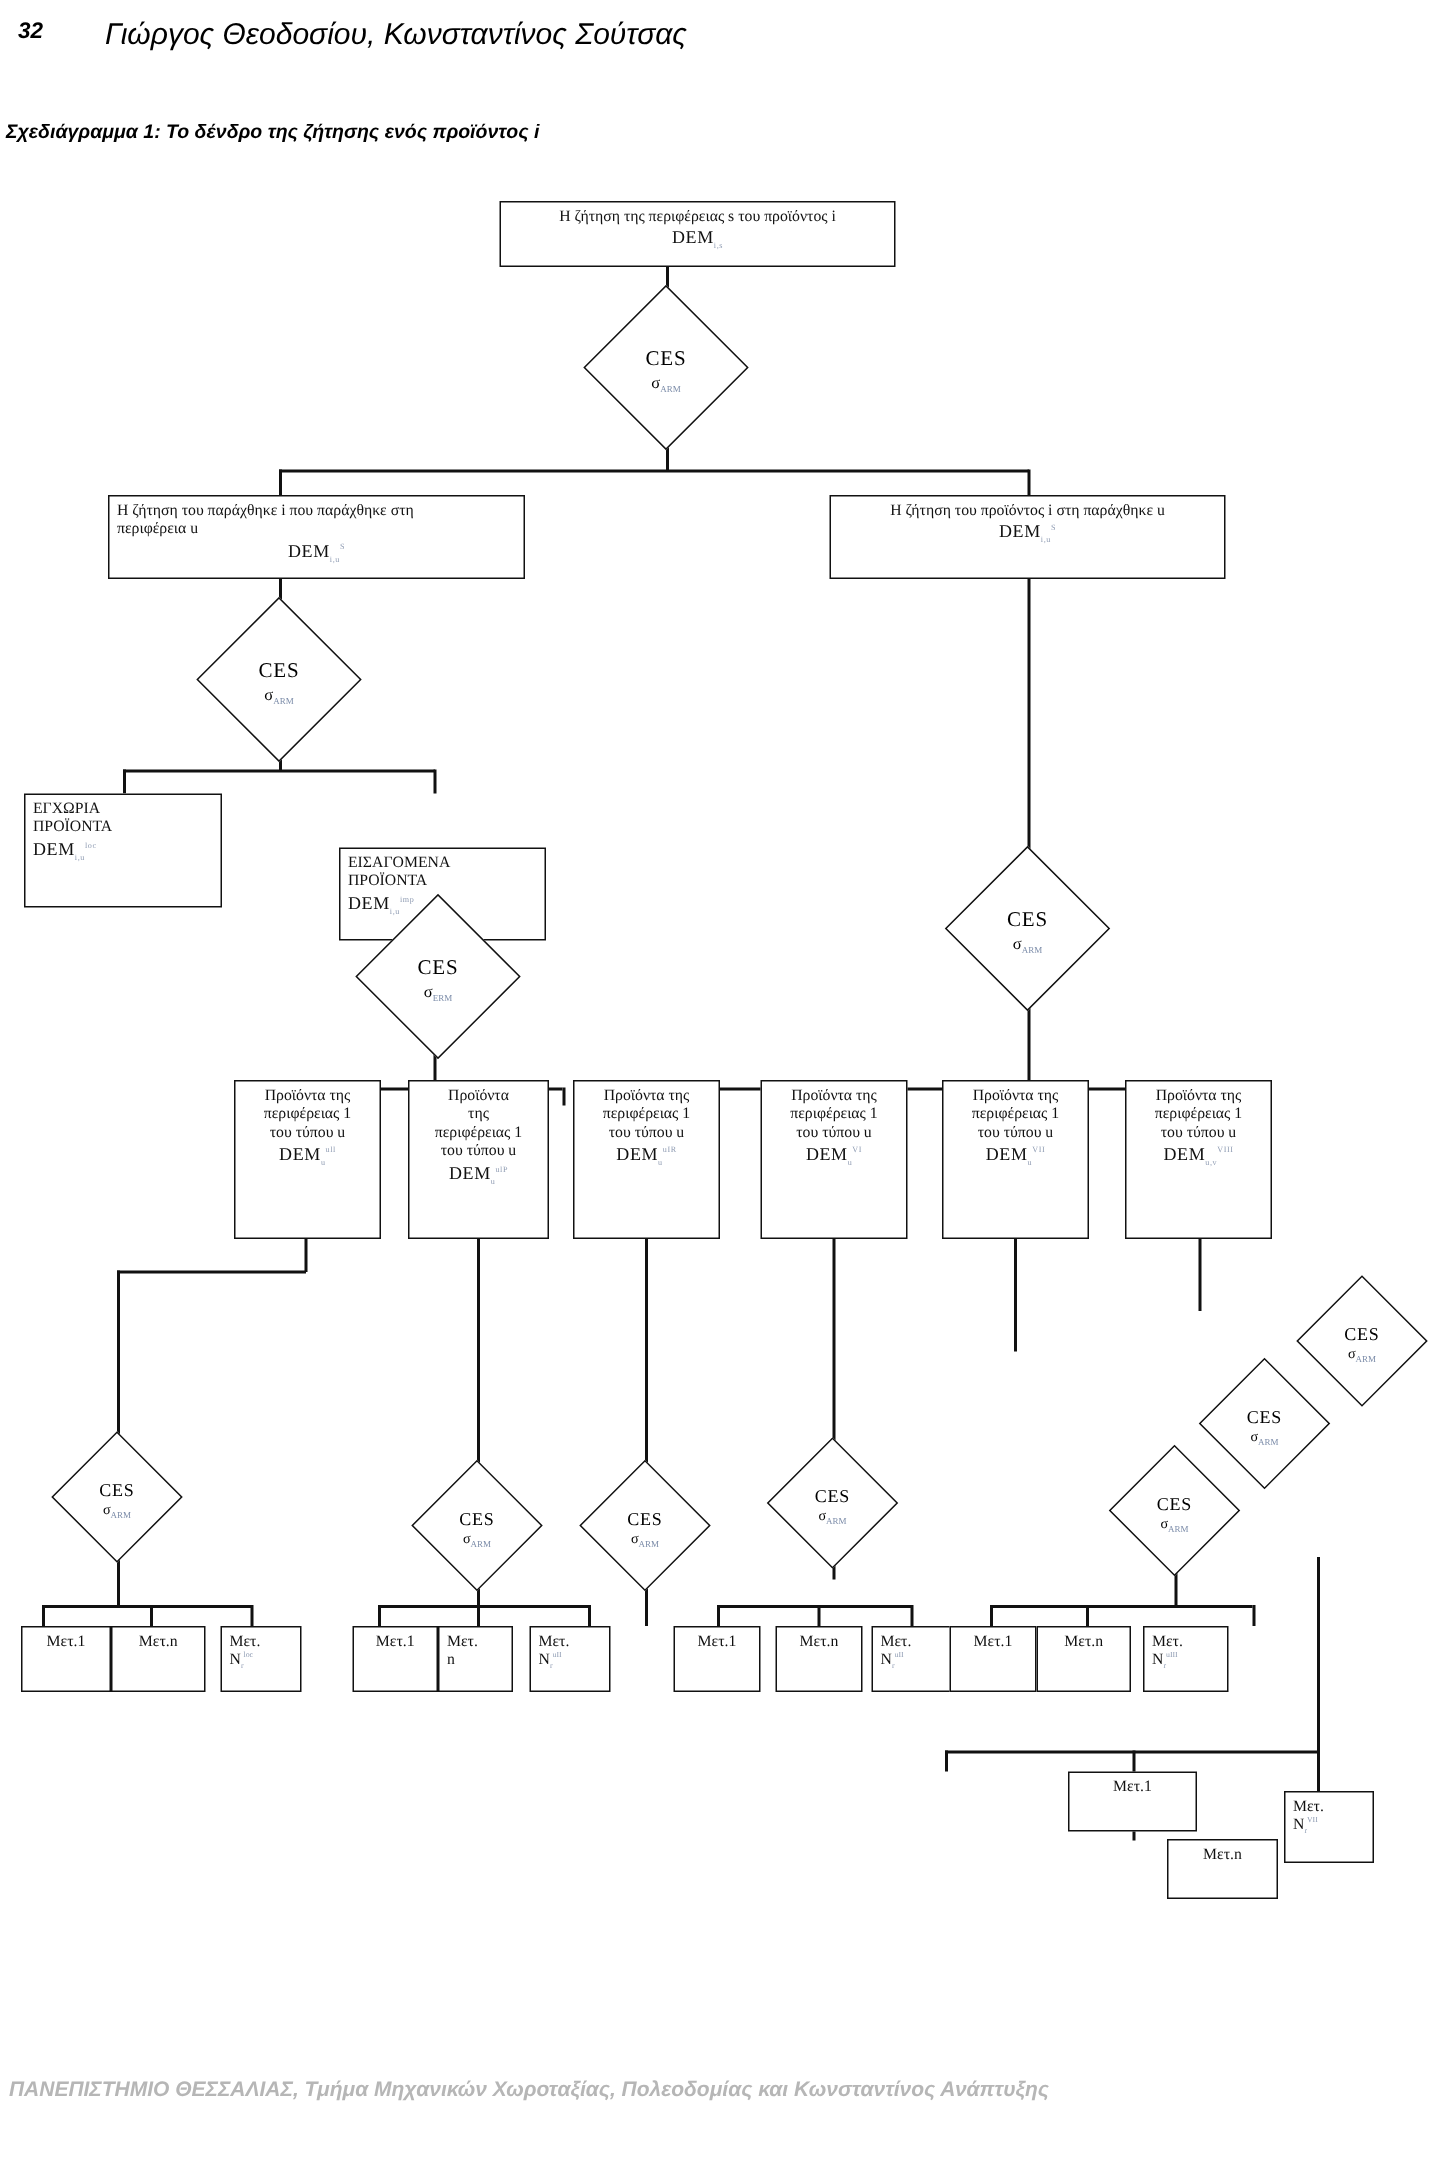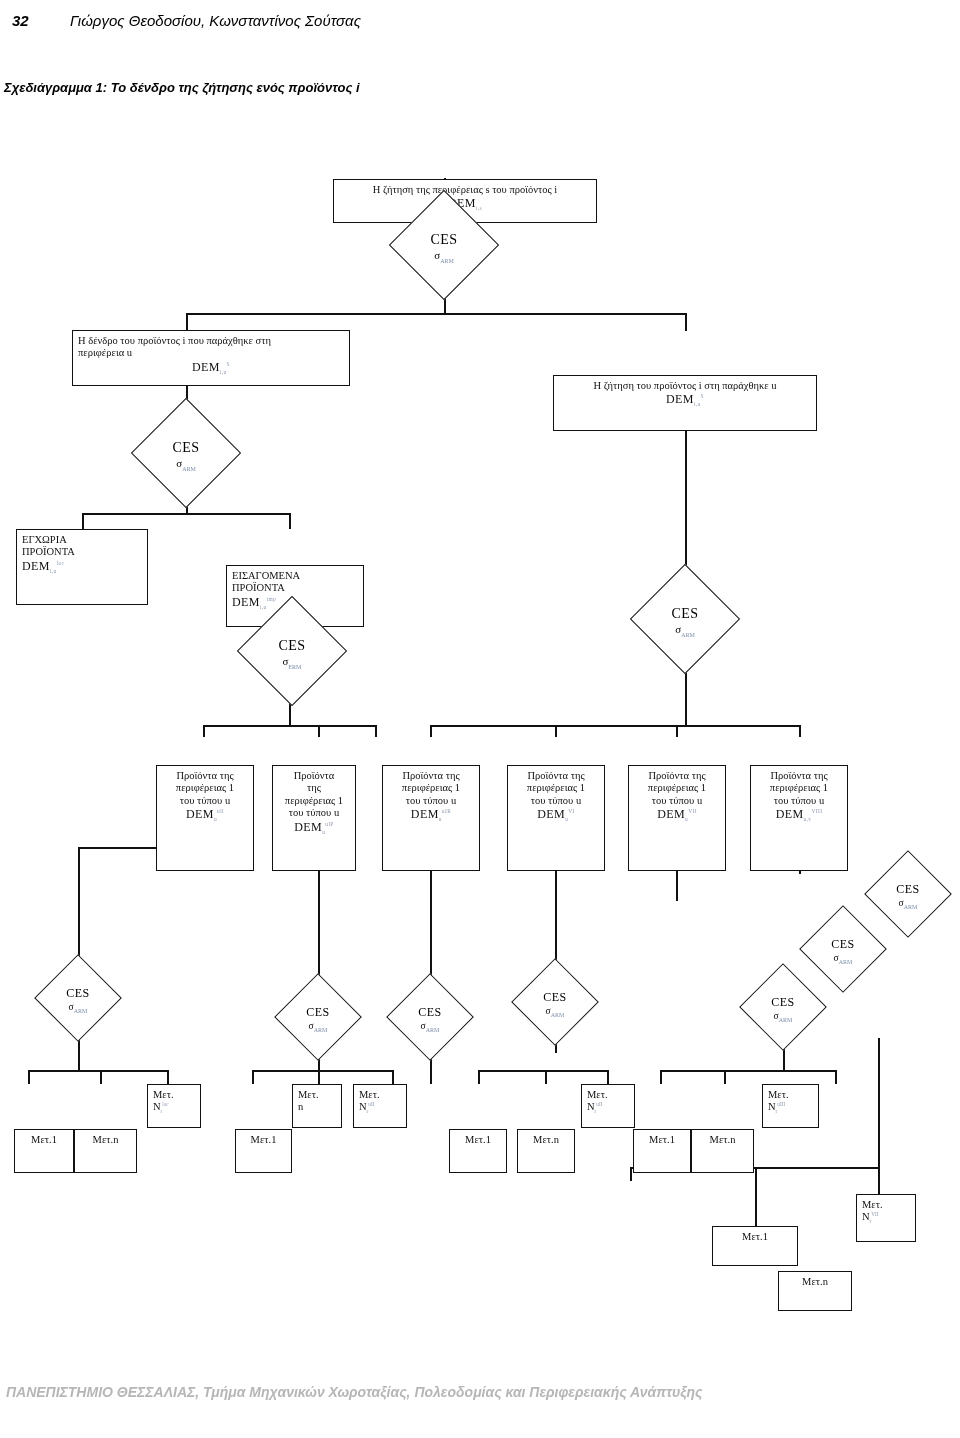--- a/index.html
+++ b/index.html
@@ -3,36 +3,36 @@
 <meta charset="utf-8">
 <style>
   html,body{margin:0;padding:0;background:#ffffff;}
   body{
     width:960px;height:1438px;position:relative;overflow:hidden;
     font-family:"Liberation Sans", sans-serif;color:#000;
   }
   
   .pg-header{position:absolute;left:0;top:8px;width:960px;height:28px;}
   .pg-num{position:absolute;left:12px;top:4px;font-size:15px;font-weight:bold;font-style:italic;}
-  .pg-authors{position:absolute;left:70px;top:4px;font-size:15px;font-style:italic;}
+  .pg-authors{position:absolute;left:70px;top:4px;font-size:20px;font-style:italic;}
   .fig-title{position:absolute;left:4px;top:80px;font-size:13px;font-style:italic;font-weight:bold;white-space:nowrap;}
   .pg-footer{position:absolute;left:6px;top:1384px;font-size:14px;font-style:italic;font-weight:bold;color:#b6b6b6;white-space:nowrap;}
 
   
   #diagram{position:absolute;left:0;top:118px;width:960px;height:1200px;}
 
   
   .node{
     position:absolute;box-sizing:border-box;
     border:1.6px solid #111;background:#fff;
     font-family:"Liberation Serif", serif;
     font-size:10.5px;line-height:1.18;color:#111;
     padding:4px 5px;z-index:3;
   }
-  .node.ctr{text-align:center;margin-top:45px;}
+  .node.ctr{text-align:center;}
   .node .mid{text-align:center;}
   .node .lbl{display:block;}
   .dem{font-size:12px;letter-spacing:.4px;}
   sub,sup{font-size:5.2px;color:#8e9bb2;line-height:0;}
   .dem sub{font-size:5.4px;}
   .dem sup{font-size:5.4px;}
 
   
   .ces{
     position:absolute;width:78px;height:78px;box-sizing:border-box;
@@ -82,21 +82,21 @@
       <span class="ces-s"><span>σ</span><sub>ARM</sub></span>
     </div>
   </div>
 
   <div class="ln lnv" style="left:444px;top:166px;height:30px;"></div>
   <div class="ln lnh" style="left:186px;top:195px;width:500px;"></div>
   <div class="ln lnv" style="left:186px;top:195px;height:18px;"></div>
   <div class="ln lnv" style="left:685px;top:195px;height:18px;"></div>
 
   <div class="node" style="left:72px;top:212px;width:278px;height:56px;">
-    <span class="lbl">Η δένδρο του προϊόντος i που παράχθηκε στη</span>
+    <span class="lbl">Η ζήτηση του παράχθηκε i που παράχθηκε στη</span>
     <span class="lbl">περιφέρεια u</span>
     <span class="mid" style="display:block;"><span class="dem"><span>DEM</span><sub>i,u</sub><sup>S</sup></span></span>
   </div>
 
   <div class="node ctr" style="left:553px;top:212px;width:264px;height:56px;">
     <span class="lbl">Η ζήτηση του προϊόντος i στη παράχθηκε u</span>
     <span class="dem"><span>DEM</span><sub>i,u</sub><sup>S</sup></span>
   </div>
 
   <div class="ln lnv" style="left:186px;top:268px;height:28px;"></div>
@@ -152,21 +152,21 @@
   <div class="ln lnv" style="left:676px;top:607px;height:12px;"></div>
   <div class="ln lnv" style="left:799px;top:607px;height:12px;"></div>
 
   <div class="node ctr" style="left:156px;top:602px;width:98px;height:106px;">
     <span class="lbl">Προϊόντα της</span>
     <span class="lbl">περιφέρειας 1</span>
     <span class="lbl">του τύπου u</span>
     <span class="dem"><span>DEM</span><sub>u</sub><sup>ull</sup></span>
   </div>
 
-  <div class="node ctr" style="left:272px;top:602px;width:84px;height:106px;">
+  <div class="node ctr" style="left:272px;top:602px;width:94px;height:106px;">
     <span class="lbl">Προϊόντα</span>
     <span class="lbl">της</span>
     <span class="lbl">περιφέρειας 1</span>
     <span class="lbl">του τύπου u</span>
     <span class="dem"><span>DEM</span><sub>u</sub><sup>ulP</sup></span>
   </div>
 
   <div class="node ctr" style="left:382px;top:602px;width:98px;height:106px;">
     <span class="lbl">Προϊόντα της</span>
     <span class="lbl">περιφέρειας 1</span>
@@ -330,13 +330,13 @@
   <div class="node" style="left:856px;top:1076px;width:60px;height:48px;">
     <span class="lbl">Μετ.</span>
     <span class="lbl"><span>N</span><sub>r</sub><sup>VII</sup></span>
   </div>
   <div class="node ctr" style="left:778px;top:1108px;width:74px;height:40px;">
     <span class="lbl">Μετ.n</span>
   </div>
 
 </div>
 
-<div class="pg-footer">ΠΑΝΕΠΙΣΤΗΜΙΟ ΘΕΣΣΑΛΙΑΣ, Τμήμα Μηχανικών Χωροταξίας, Πολεοδομίας και Περιφερειακής Ανάπτυξης</div>
+<div class="pg-footer">ΠΑΝΕΠΙΣΤΗΜΙΟ ΘΕΣΣΑΛΙΑΣ, Τμήμα Μηχανικών Χωροταξίας, Πολεοδομίας και Κωνσταντίνος Ανάπτυξης</div>
 
 </body></html>

